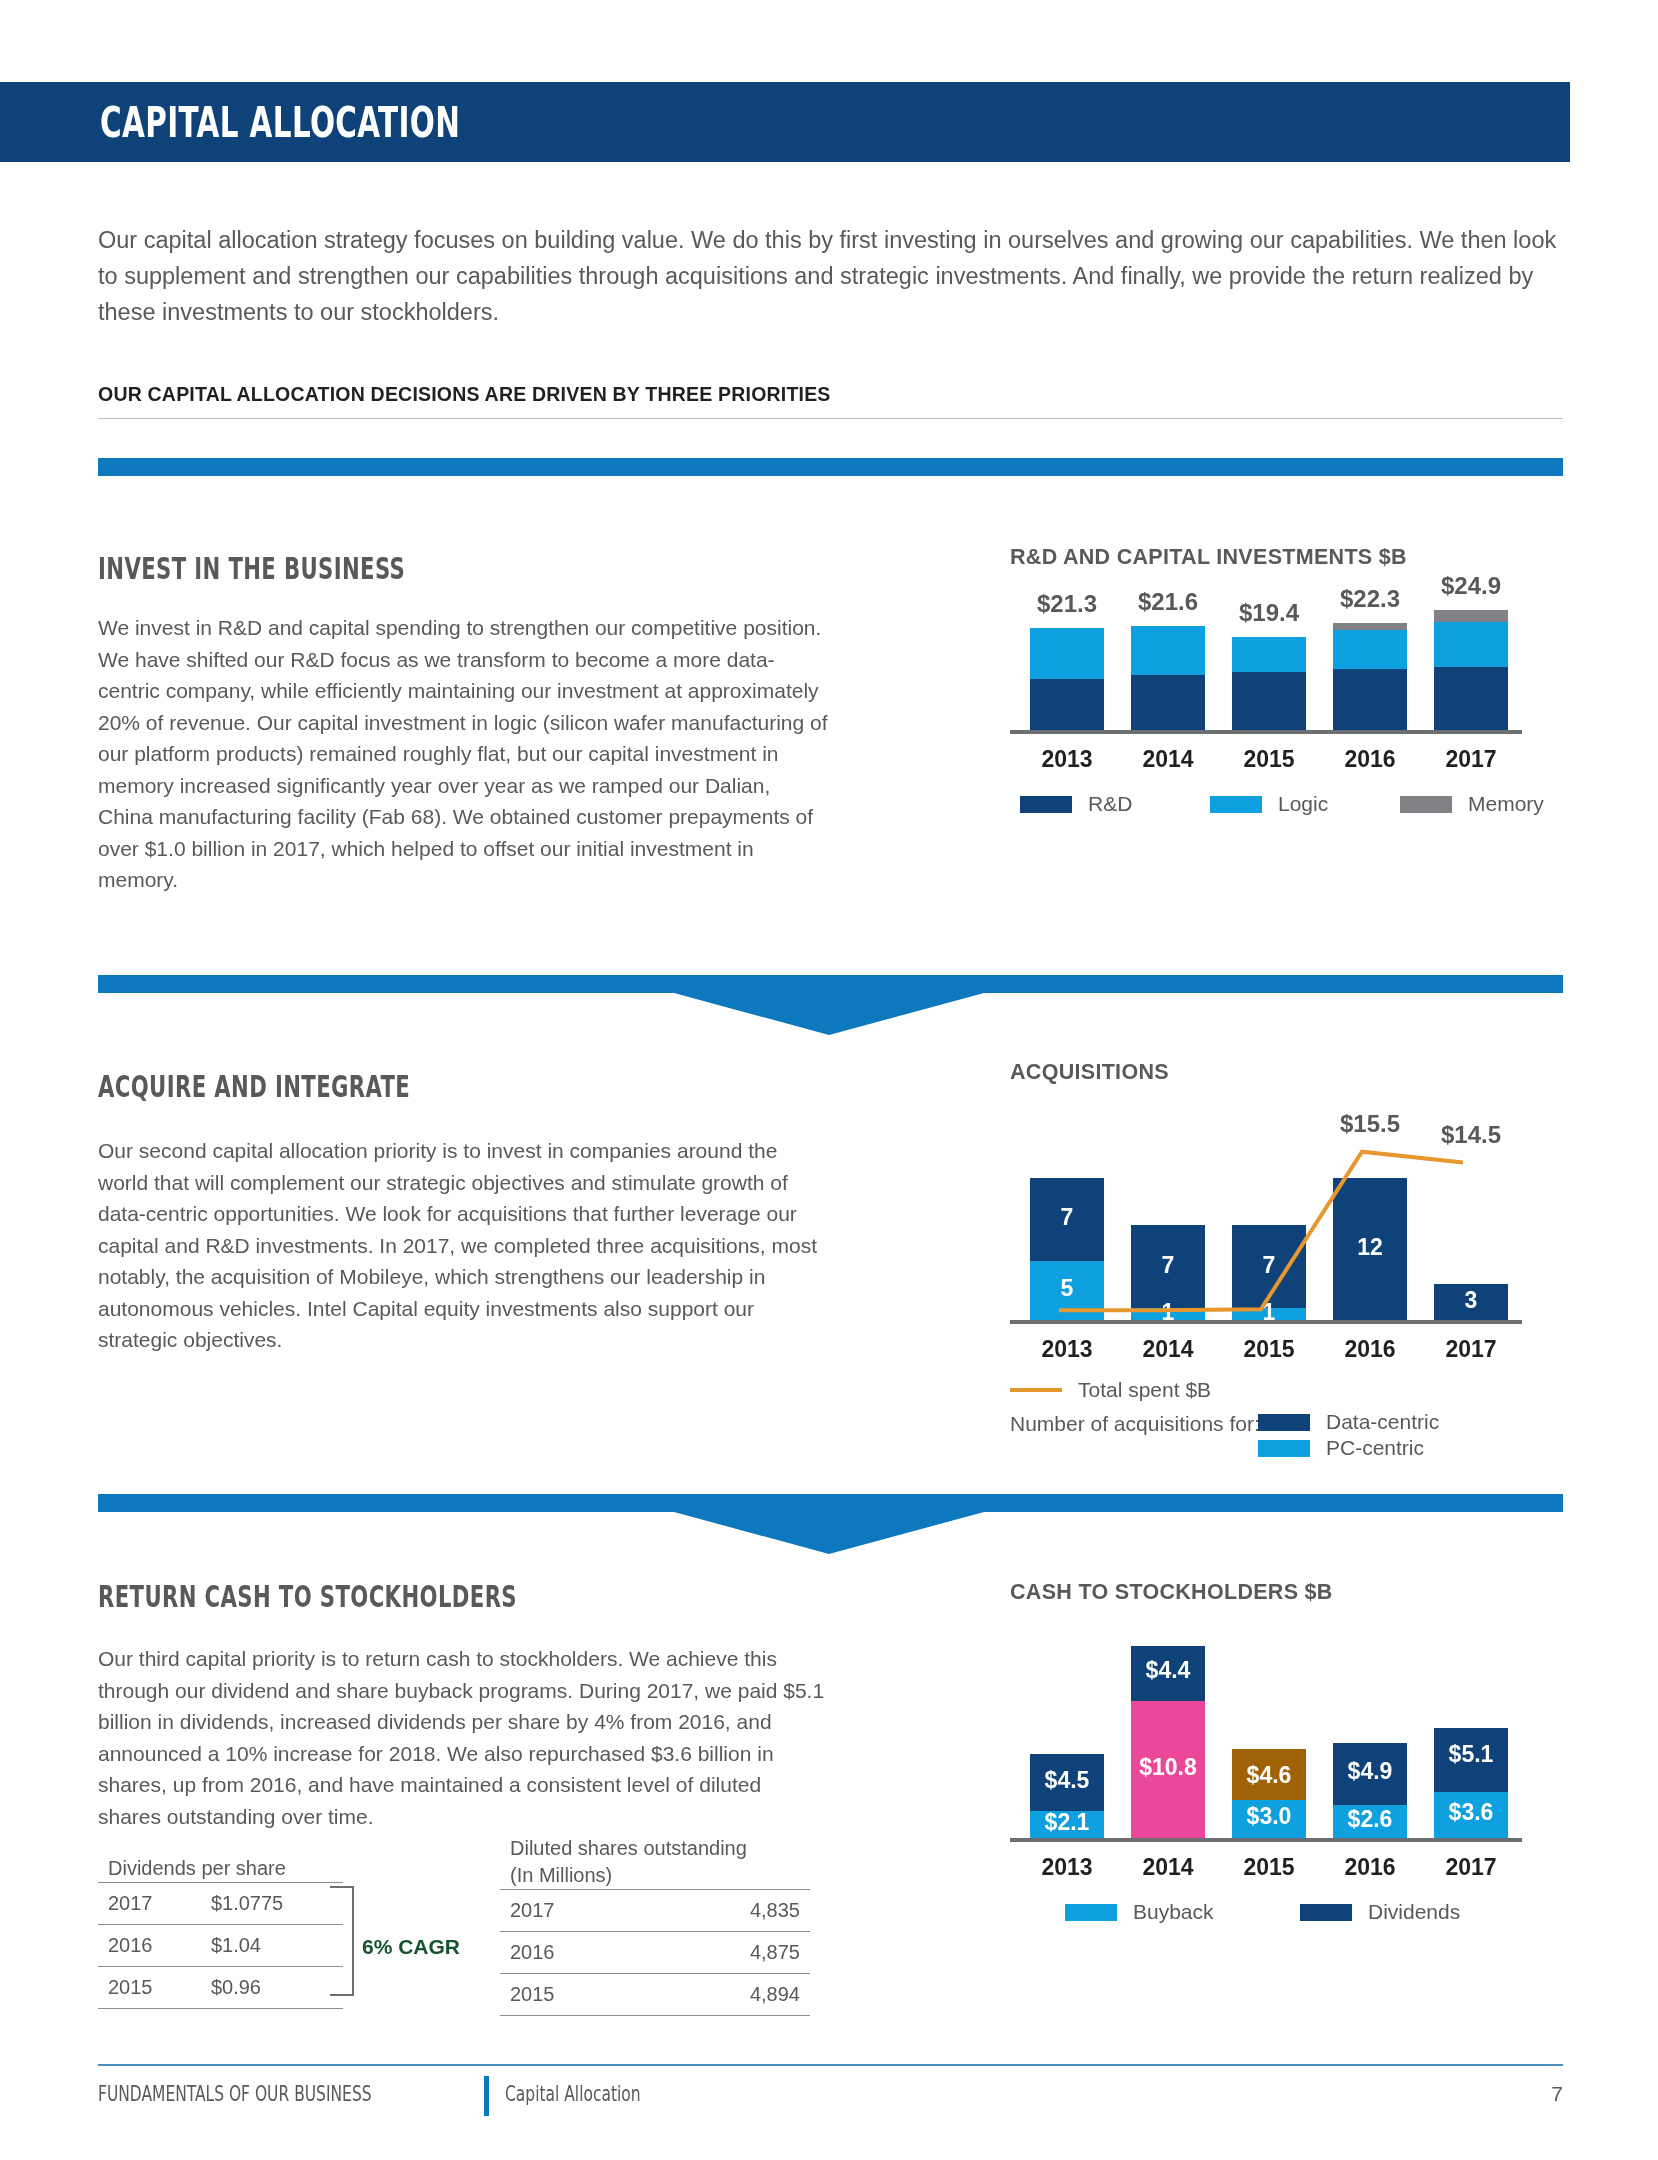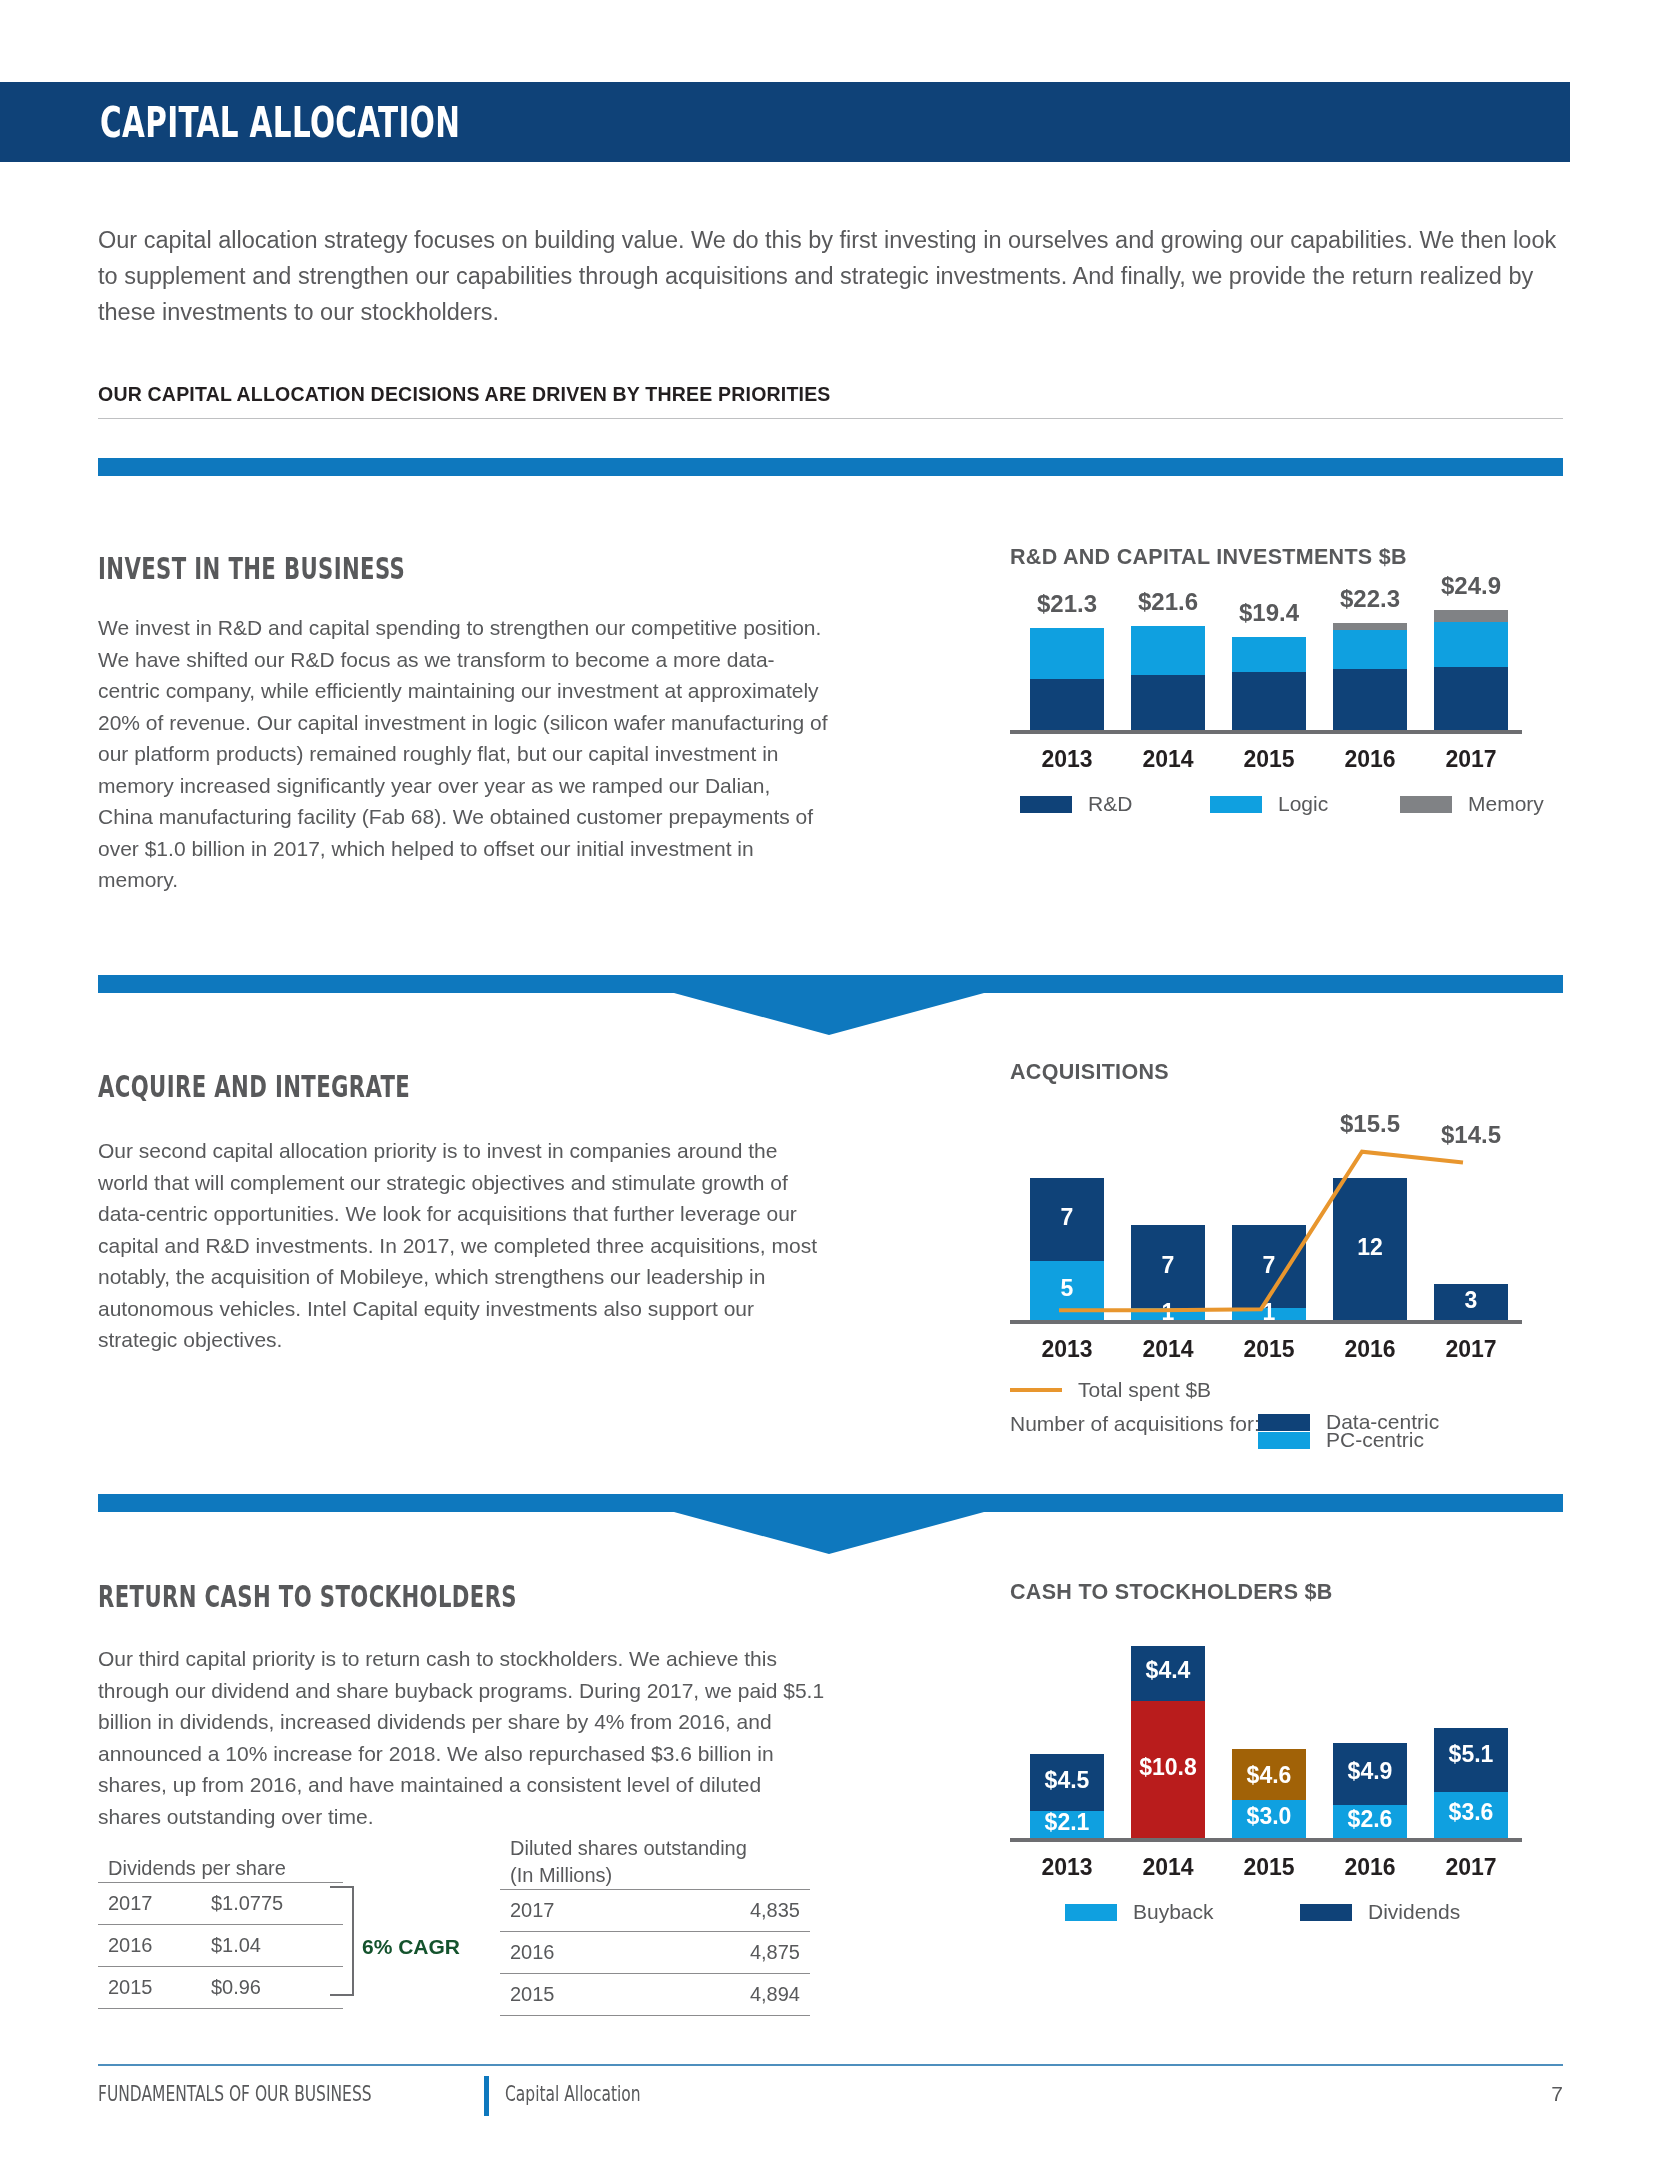--- a/index.html
+++ b/index.html
@@ -373,21 +373,21 @@
           <span class="line-swatch"></span>
           <span>Total spent $B</span>
         </div>
         <div class="legend-row" style="left: 0px; top: 282px;">
           <span>Number of acquisitions for:</span>
         </div>
         <div class="legend-row" style="left: 248px; top: 280px;">
           <span class="swatch" style="background: rgb(15, 66, 120);"></span>
           <span>Data-centric</span>
         </div>
-        <div class="legend-row" style="left: 248px; top: 298px;">
+        <div class="legend-row" style="left: 248px; top: 306px;">
           <span class="swatch" style="background: rgb(15, 160, 224);"></span>
           <span>PC-centric</span>
         </div>
       </div>
   </div>
 
   <div class="chart" id="chart3">
     <div class="chart-title">CASH TO STOCKHOLDERS $B</div>
     <div class="plot" id="plot3">
         <div class="bar-col" style="left: 20px; width: 74px; bottom: 0px; height: 200px;">
@@ -396,21 +396,21 @@
           </div>
           <div class="seg" style="height: 26.5823px; background: rgb(15, 160, 224);">
             <div class="seg-label" style="top: -2.70886px;">$2.1</div>
           </div>
         </div>
         <div class="x-label" style="left: 6px; width: 102px; top: 216px;">2013</div>
         <div class="bar-col" style="left: 121px; width: 74px; bottom: 0px; height: 200px;">
           <div class="seg" style="height: 55.6962px; background: rgb(15, 66, 120);">
             <div class="seg-label" style="top: 11.8481px;">$4.4</div>
           </div>
-          <div class="seg" style="height: 136.709px; background: #b91c1c;">
+          <div class="seg" style="height: 136.709px; background: #ec4899;">
             <div class="seg-label" style="top: 52.3544px;">$10.8</div>
           </div>
         </div>
         <div class="x-label" style="left: 107px; width: 102px; top: 216px;">2014</div>
         <div class="bar-col" style="left: 222px; width: 74px; bottom: 0px; height: 200px;">
           <div class="seg" style="height: 51px; background: #a16207;">
             <div class="seg-label" style="top: 13.1139px;">$4.6</div>
           </div>
           <div class="seg" style="height: 37.9747px; background: rgb(15, 160, 224);">
             <div class="seg-label" style="top: 2.98734px;">$3.0</div>

